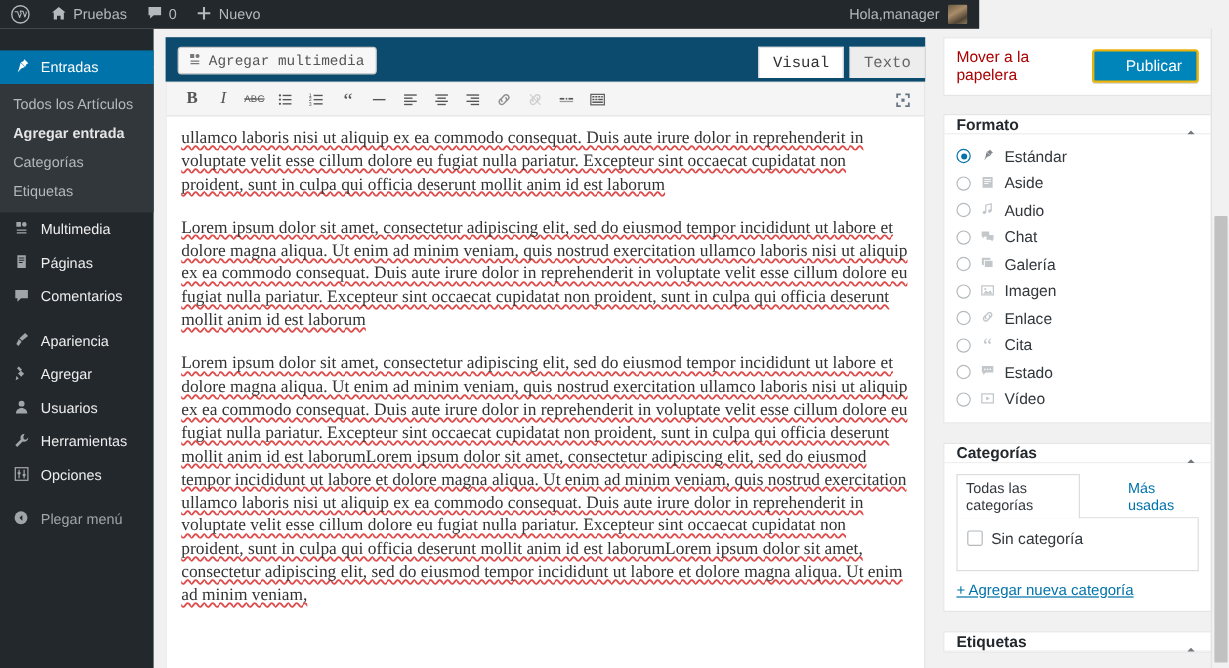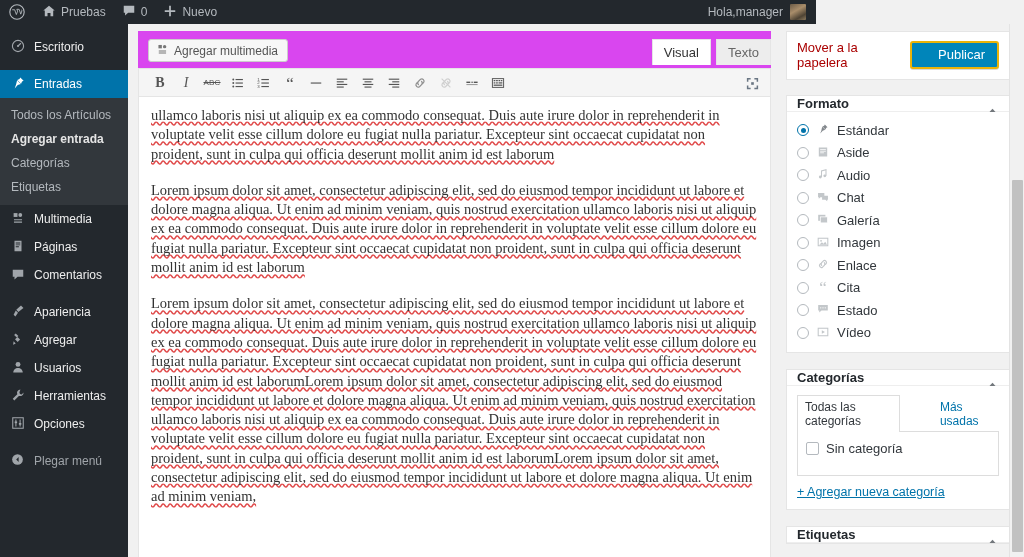--- a/index.html
+++ b/index.html
@@ -83,21 +83,22 @@
   }
   #wp-content-wrap {
     background: #fff;
     border: 1px solid #e5e5e5;
     width: 633px;
   }
   .media-row {
     position: relative;
     height: 37px;
     padding: 8px 0 0 10px;
-    background: #d946ef;
+    background: #0c4a6e;
+    font-family: Liberation Mono, monospace;
   }
   .btn-media {
     display: inline-flex; align-items: center; gap: 5px;
     height: 23px; padding: 0 9px 0 7px;
     background: #f7f7f7;
     border: 1px solid #ccc;
     border-radius: 3px;
     font-size: 12px; color: #555;
     vertical-align: top;
   }
@@ -294,30 +295,20 @@
   <div class="ab-item ab-right">
     <span>Hola,manager</span>
     <span class="ab-avatar"></span>
   </div>
 </div>
 
 <div id="adminmenu">
 
   <div class="menu-sep"></div>
 
-  <div class="menu-top">
-    <span class="mi">
-      <svg width="14" height="14" viewBox="0 0 16 16">
-        <circle cx="8" cy="8" r="6.4" fill="none" stroke="#a0a5aa" stroke-width="1.3"></circle>
-        <path d="M8 8 L11 5.2" stroke="#a0a5aa" stroke-width="1.4" stroke-linecap="round"></path>
-        <circle cx="8" cy="8" r="1.1" fill="#a0a5aa"></circle>
-      </svg>
-    </span>
-    <span>Escritorio</span>
-  </div>
 
   <div class="menu-sep"></div>
 
   <div class="menu-top current">
     <span class="mi">
       <svg width="14" height="14" viewBox="0 0 16 16">
         <path d="M10.6 1.6 14.4 5.4 12.6 6.3 11.5 8.8 7.2 4.5 9.7 3.4 Z" fill="#fff"></path>
         <path d="M7 4.8 11.2 9 7.7 10.3 4.2 14.3 5.7 10.1 Z" fill="#fff"></path>
       </svg>
     </span>

